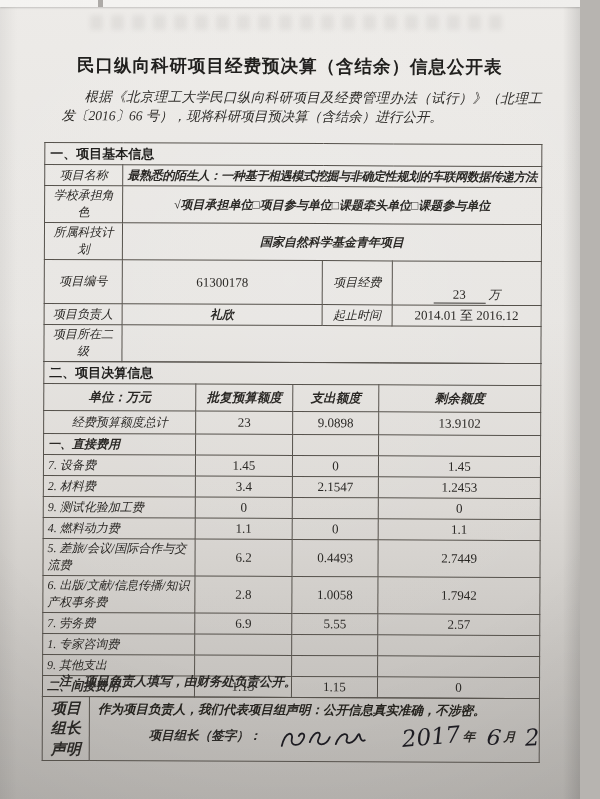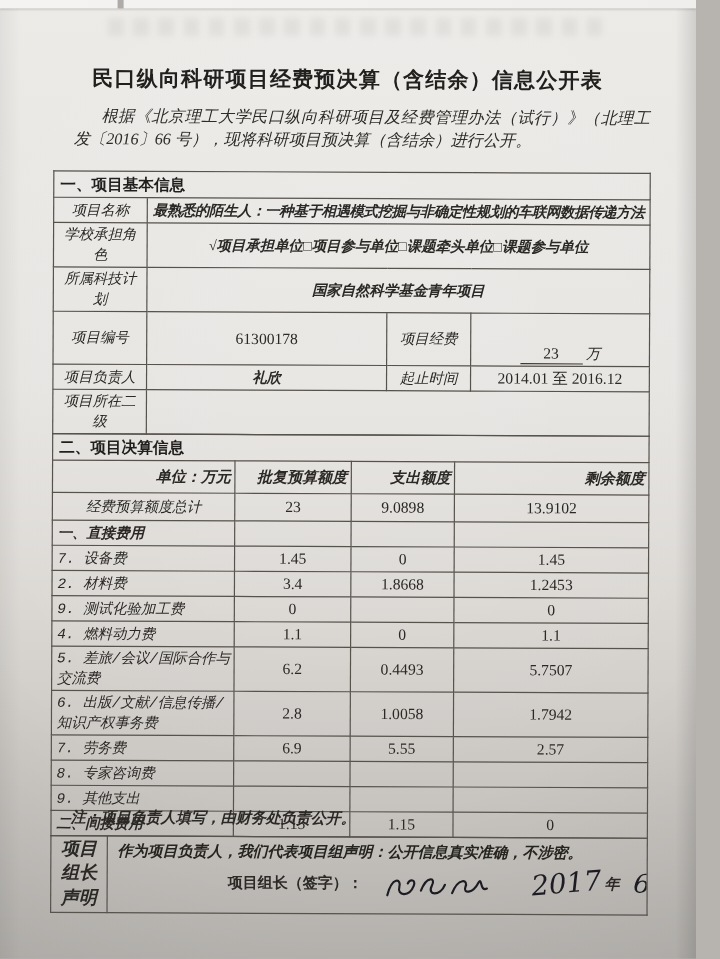--- a/index.html
+++ b/index.html
@@ -56,29 +56,29 @@
     font-weight:700; font-size:13px; color:#201f1d;
   }
   .kai { font-style:italic; }
   .bold { font-weight:700; }
   .num { font-style:normal; font-family:"Liberation Serif","DejaVu Serif",serif; font-size:13px;margin-top:24px; }
   .r21 td { height:21px; }
   .r23 td { height:23px; }
   .r27 td { height:27px; }
   .r35 td { height:35px; }
   .nowrap { white-space:nowrap; letter-spacing:-0.3px; }
-  .left { text-align:left; padding-left:4px;font-family:Liberation Mono, monospace; }
-  .colhdr td { font-style:italic; font-weight:700; font-size:12.5px;text-align:right; }
+  .left { text-align:left; padding-left:4px; }
+  .colhdr td { font-style:italic; font-weight:700; font-size:12.5px; }
   .fee-underline { display:inline-block; min-width:52px; border-bottom:1px solid #3a3835; padding:0 6px; }
 
   .decl-label div { line-height:1.35; font-style:italic; font-weight:700; font-size:15px; }
   .decl-cell { text-align:left; vertical-align:top; padding:4px 6px 2px 8px; }
   .decl-statement { font-style:italic; font-weight:700; font-size:12.5px; color:#26241f; }
   .sign-line { display:flex; align-items:center; margin-top:2px; height:30px; }
-  .sign-label { font-weight:700; font-size:12.5px; margin-left:92px; white-space:nowrap; }
+  .sign-label { font-style:italic; font-weight:700; font-size:12.5px; margin-left:51px; white-space:nowrap; }
   .script { font-family:"DejaVu Serif","Liberation Serif",serif; font-style:italic; color:#1d1c22; }
   .hw-year { font-size:23px; transform:rotate(-5deg); display:inline-block; margin-left:34px; }
   .hw-month { font-size:22px; transform:rotate(7deg); display:inline-block; margin-left:8px; }
   .hw-day { font-size:23px; transform:rotate(-3deg); display:inline-block; margin-left:6px; }
   .date-char { font-style:italic; font-size:12.5px; font-weight:700; margin:0 3px; }
   .sig-svg { margin-left:14px; margin-top:4px; flex:0 0 auto; }
 
   .footnote {
     position:absolute; top:674px; left:62px; font-size:12.5px;
     font-style:italic; font-weight:700; color:#2b2926;
@@ -176,55 +176,55 @@
         </tr>
         <tr class="r21">
           <td class="kai left">7. 设备费</td>
           <td class="num">1.45</td>
           <td class="num">0</td>
           <td class="num">1.45</td>
         </tr>
         <tr class="r21">
           <td class="kai left">2. 材料费</td>
           <td class="num">3.4</td>
-          <td class="num">1.8668</td>
+          <td class="num">2.1547</td>
           <td class="num">1.2453</td>
         </tr>
         <tr class="r21">
           <td class="kai left">9. 测试化验加工费</td>
           <td class="num">0</td>
           <td class="num"></td>
           <td class="num">0</td>
         </tr>
         <tr class="r21">
           <td class="kai left">4. 燃料动力费</td>
           <td class="num">1.1</td>
           <td class="num">0</td>
           <td class="num">1.1</td>
         </tr>
         <tr class="r35">
           <td class="kai left">5. 差旅/会议/国际合作与交流费</td>
           <td class="num">6.2</td>
           <td class="num">0.4493</td>
-          <td class="num">5.7507</td>
+          <td class="num">2.7449</td>
         </tr>
         <tr class="r35">
           <td class="kai left">6. 出版/文献/信息传播/知识产权事务费</td>
           <td class="num">2.8</td>
           <td class="num">1.0058</td>
           <td class="num">1.7942</td>
         </tr>
         <tr class="r21">
           <td class="kai left">7. 劳务费</td>
           <td class="num">6.9</td>
           <td class="num">5.55</td>
           <td class="num">2.57</td>
         </tr>
         <tr class="r21">
-          <td class="kai left">8. 专家咨询费</td>
+          <td class="kai left">1. 专家咨询费</td>
           <td></td>
           <td></td>
           <td></td>
         </tr>
         <tr class="r21">
           <td class="kai left">9. 其他支出</td>
           <td></td>
           <td></td>
           <td></td>
         </tr>

